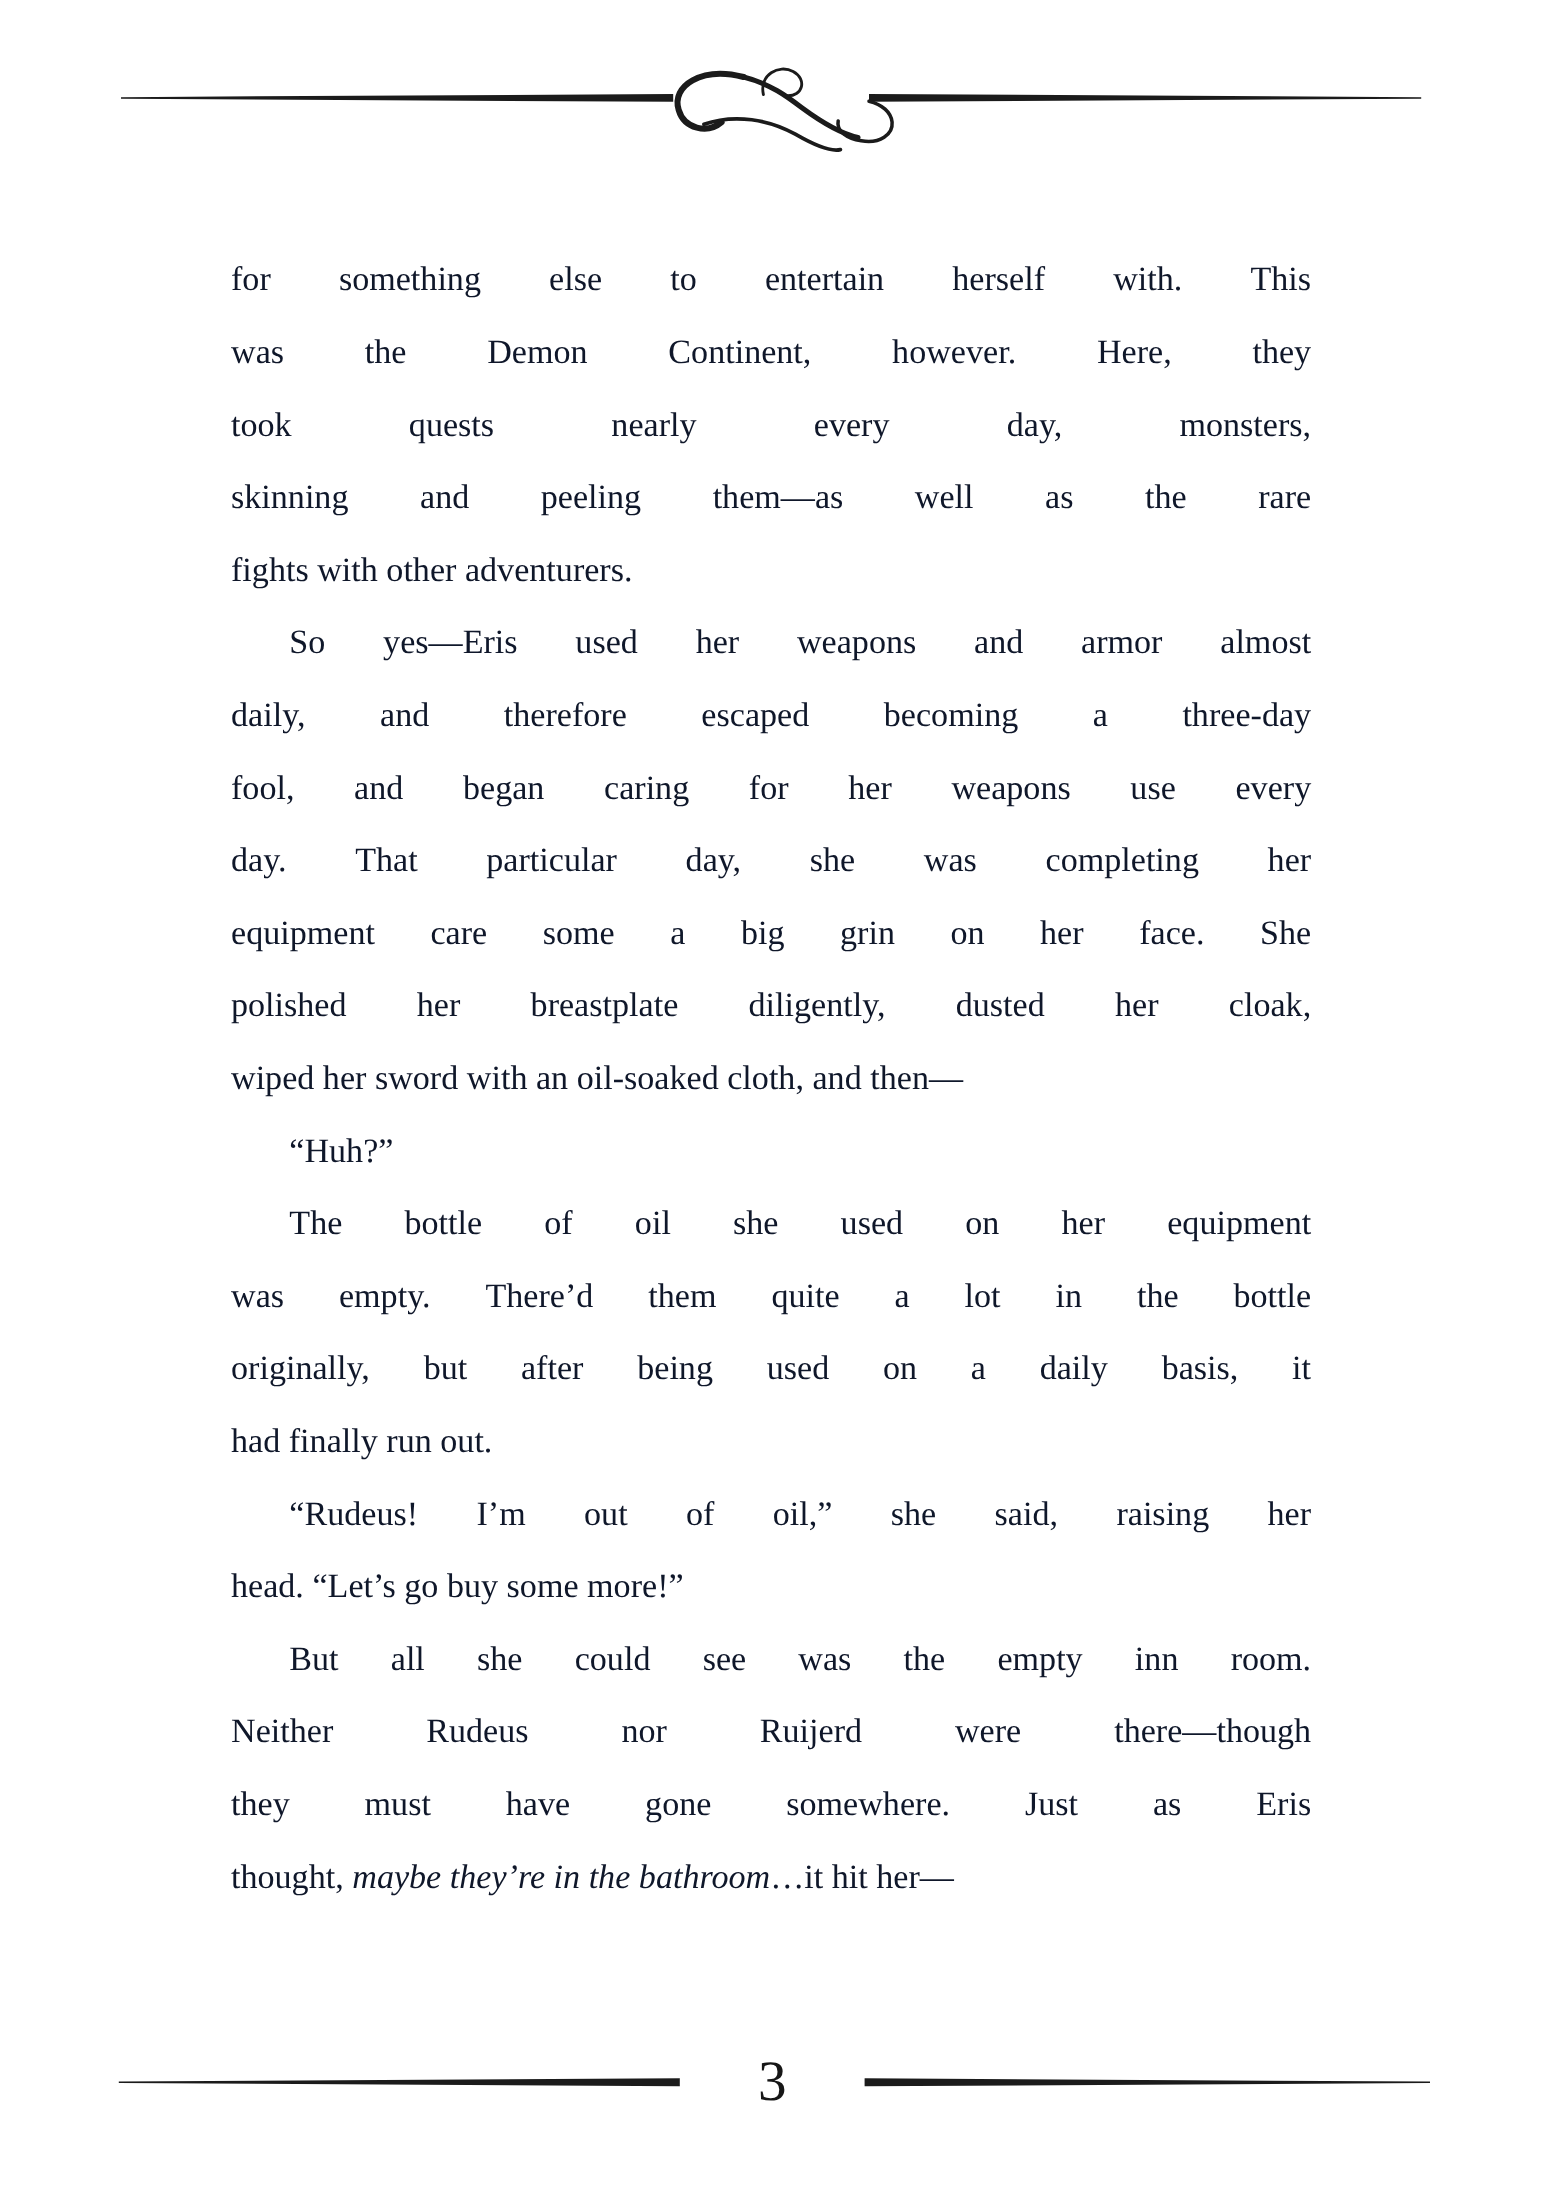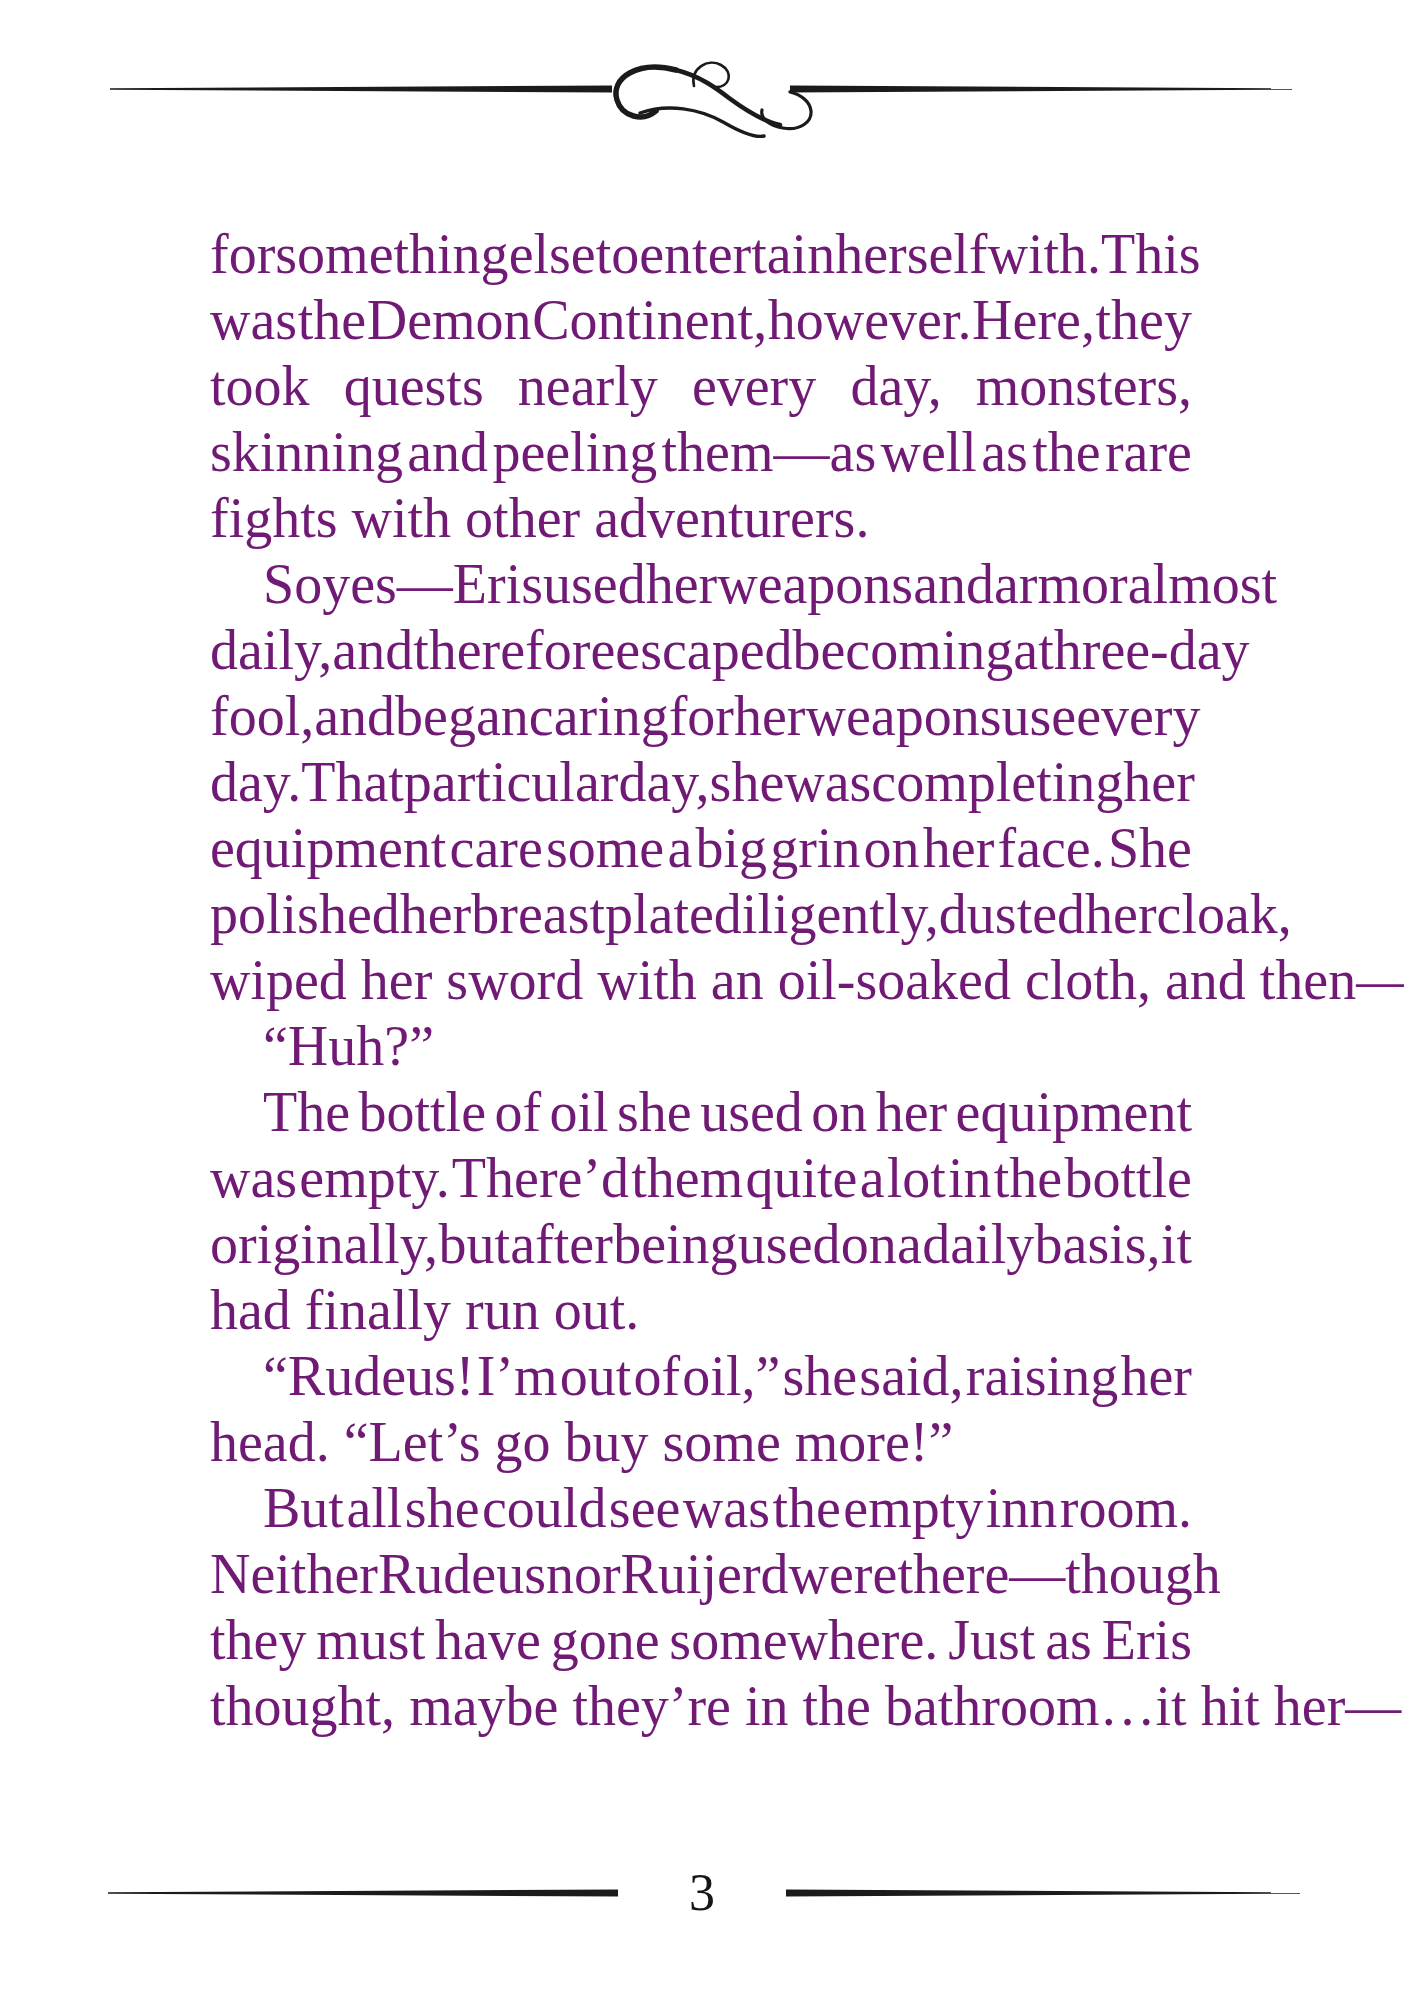--- a/index.html
+++ b/index.html
@@ -11,26 +11,26 @@
     overflow:hidden;
   }
   .page{position:absolute;inset:0;}
   .ornament-svg{position:absolute;left:0;display:block;}
   #header-divider{top:40px;width:1404px;height:130px;}
   #footer-area{top:1858px;width:1404px;height:80px;}
   .rule{fill:#1b1b1b;}
   .flourish-stroke{fill:none;stroke:#1b1b1b;stroke-linecap:round;}
   #body-text{
     position:absolute;left:210px;top:221px;width:982px;
-    font-size:56px;line-height:66px;color:#701a75;
+    font-size:31px;line-height:66px;color:#0f172a;
   }
   .line{height:66px;white-space:nowrap;}
   .line.jfy{display:flex;justify-content:space-between;white-space:nowrap;}
   .line.indent{padding-left:53px;}
-  .it{}
+  .it{font-style:italic;}
   #page-number{
     position:absolute;left:0;top:1864px;width:1404px;height:58px;
     text-align:center;font-size:52px;line-height:58px;color:#161616;
   }
 </style>
 </head>
 <body>
 
 <div class="page">
 

